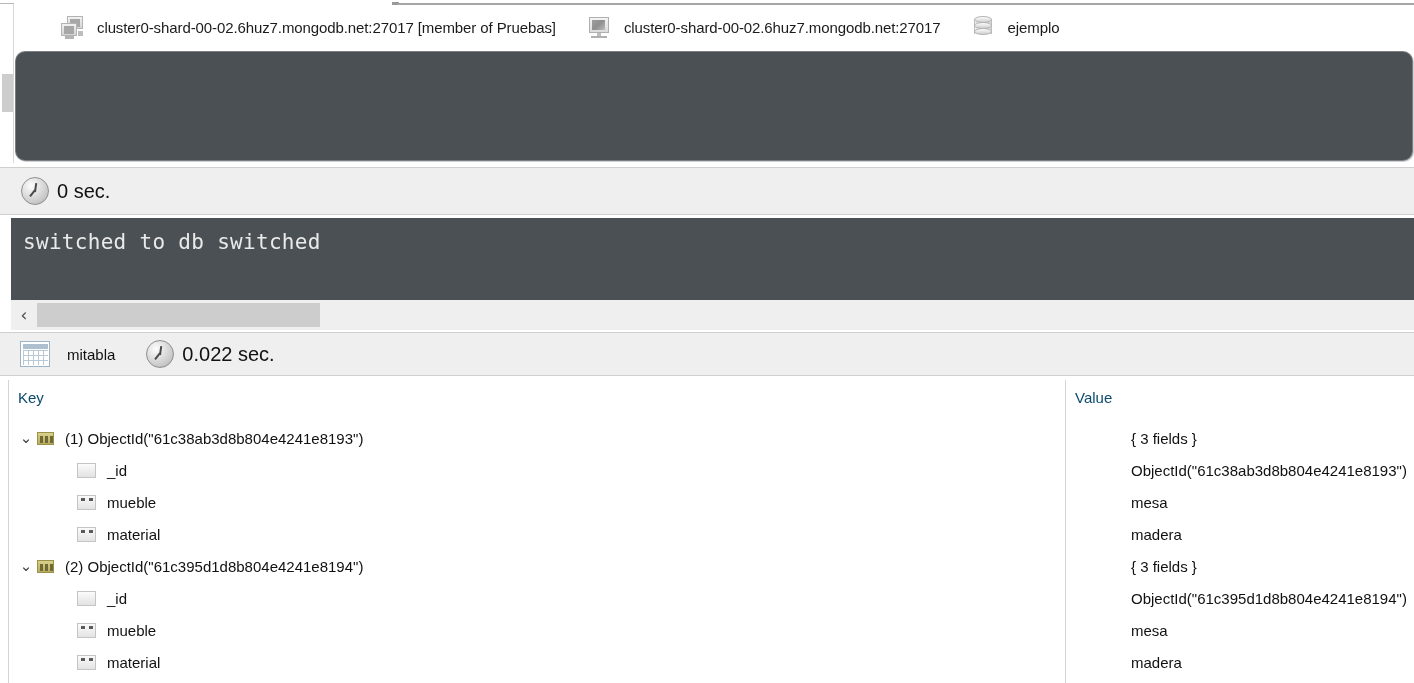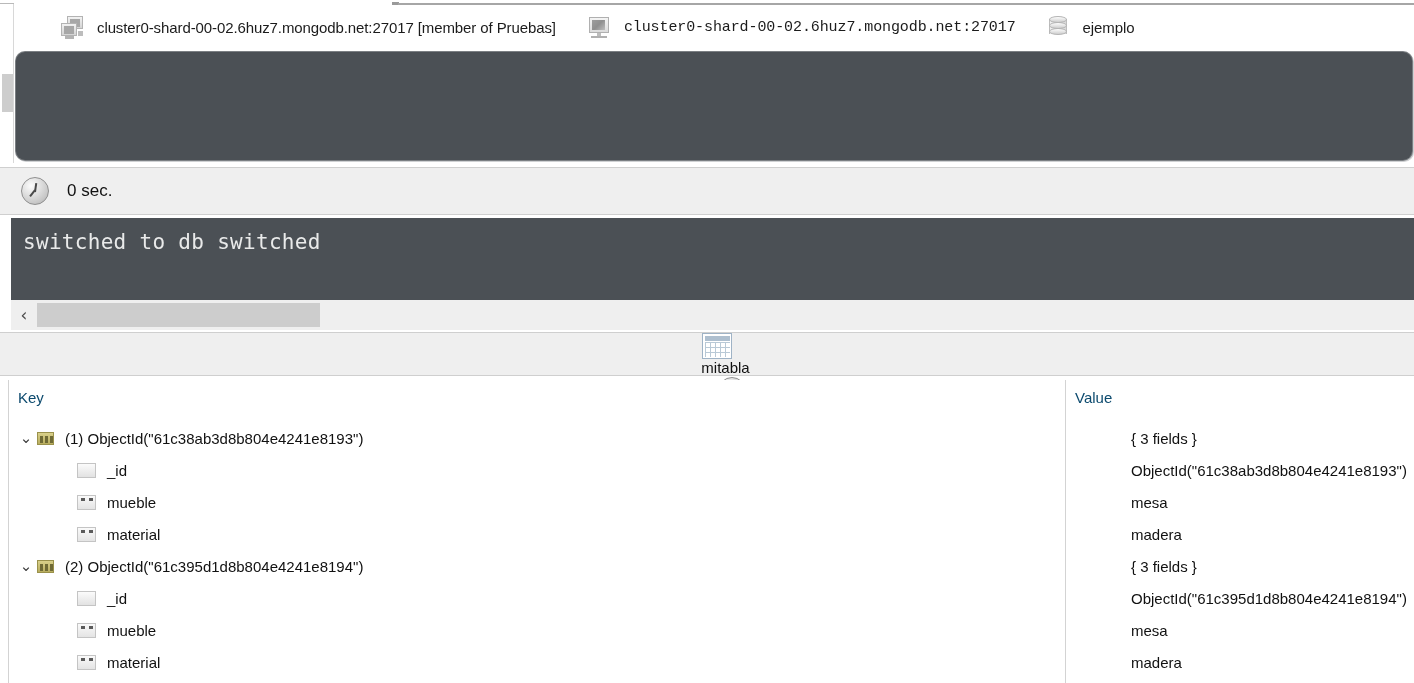--- a/index.html
+++ b/index.html
@@ -114,39 +114,39 @@
     background: #efefef;
   }
   .strip-top-border { border-top: 1px solid #cfcfcf; }
   .strip-bot-border { border-bottom: 1px solid #cfcfcf; }
   .timing1 {
     top: 167px; height: 48px;
     display: flex; align-items: center; padding-left: 20px;
   }
   .timing2 {
     top: 332px; height: 44px;
-    display: flex; align-items: center; padding-left: 20px; flex-direction: column;
+    display: flex; align-items: center; padding-left: 20px;
   }
   .clock-ico { width: 30px; height: 30px; position: relative; flex: none; }
   .clock-ico .face {
     position: absolute; inset: 1px;
     border-radius: 50%;
     background: radial-gradient(circle at 35% 30%, #fdfdfd, #c8c8c8 70%, #a8a8a8 100%);
     border: 1.6px solid #8f8f8f;
   }
   .clock-ico .h1 {
     position: absolute; left: 14px; top: 7px; width: 1.8px; height: 9px;
     background: #4a4a4a; transform-origin: bottom center; transform: rotate(8deg);
   }
   .clock-ico .h2 {
     position: absolute; left: 14px; top: 14px; width: 1.8px; height: 8px;
     background: #4a4a4a; transform-origin: top center; transform: rotate(38deg);
   }
   .timing-label {
-    font-size: 17px; color: #111; margin-left: 17px; white-space: nowrap;
+    font-size: 20px; color: #111; margin-left: 7px; white-space: nowrap;
   }
 
   
   .console {
     position: absolute; left: 11px; top: 218px; width: 1403px; height: 82px;
     background: #4b5055;
   }
   .console-line {
     font-family: "DejaVu Sans Mono", monospace;
     font-size: 21px; color: #e9eaea;
@@ -279,21 +279,21 @@
         <span class="m1"></span>
           <span class="m1s"></span>
         <span class="m2"></span>
           <span class="m2s"></span>
         <span class="foot"></span>
           <span class="plug"></span>
       </span>
       <span class="crumb-label">cluster0-shard-00-02.6huz7.mongodb.net:27017 [member of Pruebas]</span>
     </div>
 
-    <div class="crumb" style="margin-left:30px;font-family:Liberation Mono, monospace;">
+    <div class="crumb" style="margin-left:30px;">
       <span class="crumb-ico ico-monitor">
         <span class="frame"></span>
           <span class="scr"></span>
         <span class="neck"></span>
           <span class="base"></span>
       </span>
       <span class="crumb-label">cluster0-shard-00-02.6huz7.mongodb.net:27017</span>
     </div>
 
     <div class="crumb" style="margin-left:29px;">

